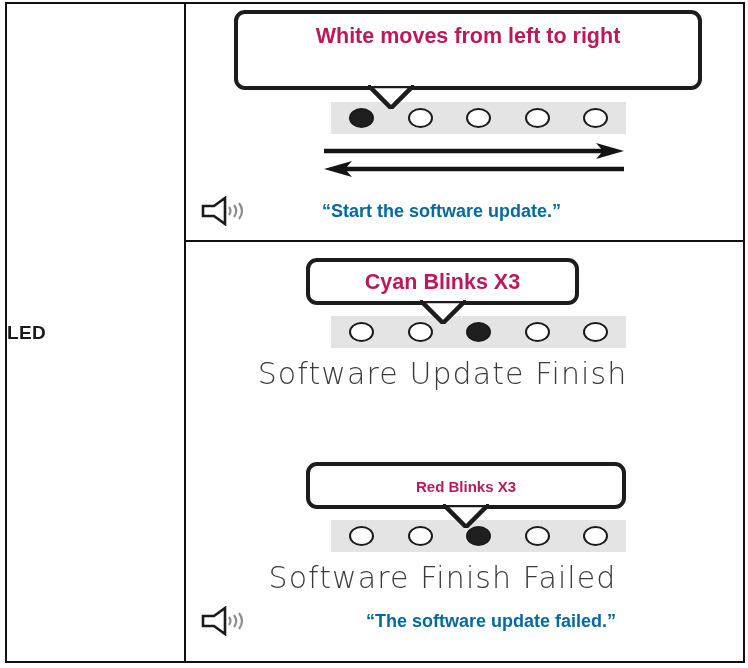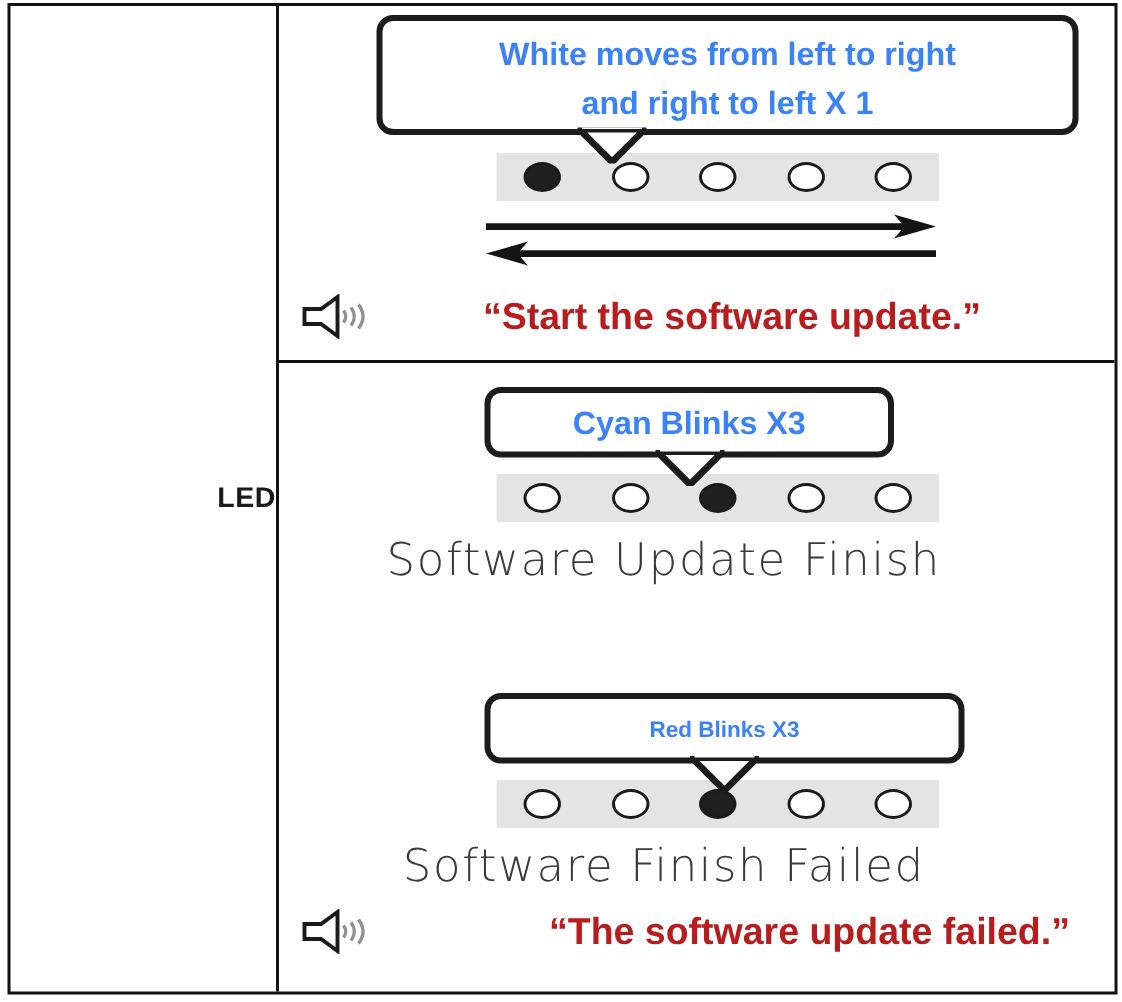--- a/index.html
+++ b/index.html
@@ -26,21 +26,21 @@
     display: flex;
   }
 
   
   #label-col {
     width: 179px;
     border-right: 2px solid #111111;
     box-sizing: border-box;
     display: flex;
     align-items: center;
-    justify-content: flex-end;
+    justify-content: flex-start;
   }
   #label-col .lbl {
     text-align: center;
     font-weight: bold;
     font-size: 19px;
     line-height: 34px;
     color: #1a1a1a;
     letter-spacing: 0.4px;
   }
 
@@ -63,23 +63,22 @@
     flex: 1;
   }
   .bubble {
     position: relative;
     background: #ffffff;
     border: 4px solid #1c1c1c;
     border-radius: 11px;
     box-sizing: border-box;
     text-align: center;
     font-weight: bold;
-    color: #3b82f6;
+    color: #be185d;
     z-index: 3;
-    margin-left: 17px;
   }
   .bubble .tail {
     position: absolute;
     left: 50%;
     transform: translateX(-50%);
     bottom: -23px;
     width: 46px;
     height: 24px;
     z-index: 4;
   }
@@ -156,22 +155,22 @@
     display: flex;
     align-items: center;
   }
   .speaker-icon {
     width: 46px;
     height: 30px;
     flex: 0 0 46px;
   }
   .voice-text {
     font-weight: bold;
-    font-size: 25px;
-    color: #b91c1c;
+    font-size: 18px;
+    color: #0369a1;
     white-space: nowrap;
   }
   #voice1 { left: 14px; top: 192px; width: 520px; }
   #voice1 .voice-text { margin-left: 76px; }
   #voice2 { left: 14px; top: 160px; width: 520px; }
   #voice2 .voice-text { margin-left: 62px; }
   #voice3 { left: 14px; top: 364px; width: 520px; gap: 24px; }
   #voice3 .voice-text { margin-left: 96px; }
 
   .status-text {
@@ -198,21 +197,20 @@
       <div>LED</div>
     </div>
   </div>
 
   <div id="content-col">
 
     <div class="row" id="row-start">
 
       <div class="bubble" id="bubble1">
         <div>White moves from left to right</div>
-        <div>and right to left X 1</div>
         <svg class="tail" viewBox="0 0 46 24">
           <path d="M1 1 L45 1 L23 23 Z" fill="#ffffff" stroke="#1c1c1c" stroke-width="4.5" stroke-linejoin="miter"></path>
           <rect x="3" y="-5" width="40" height="6" fill="#ffffff"></rect>
         </svg>
       </div>
 
       <div class="led-strip" id="strip1">
         <div class="led on"></div>
         <div class="led"></div>
         <div class="led"></div>

